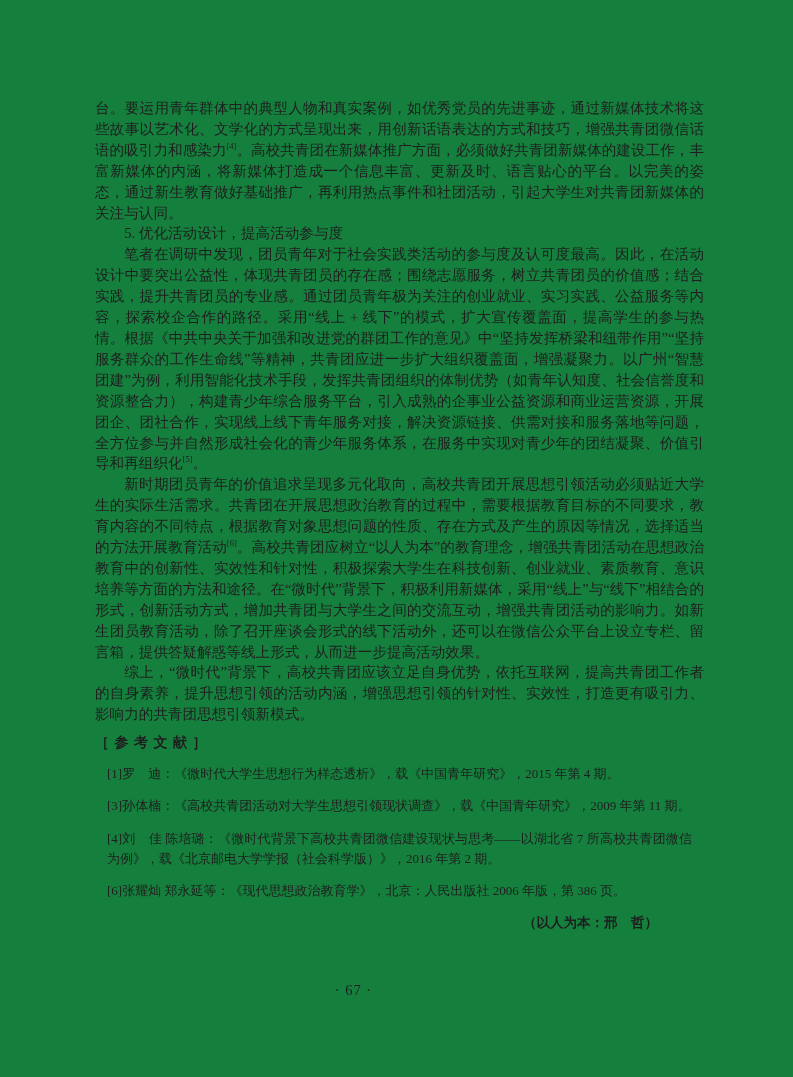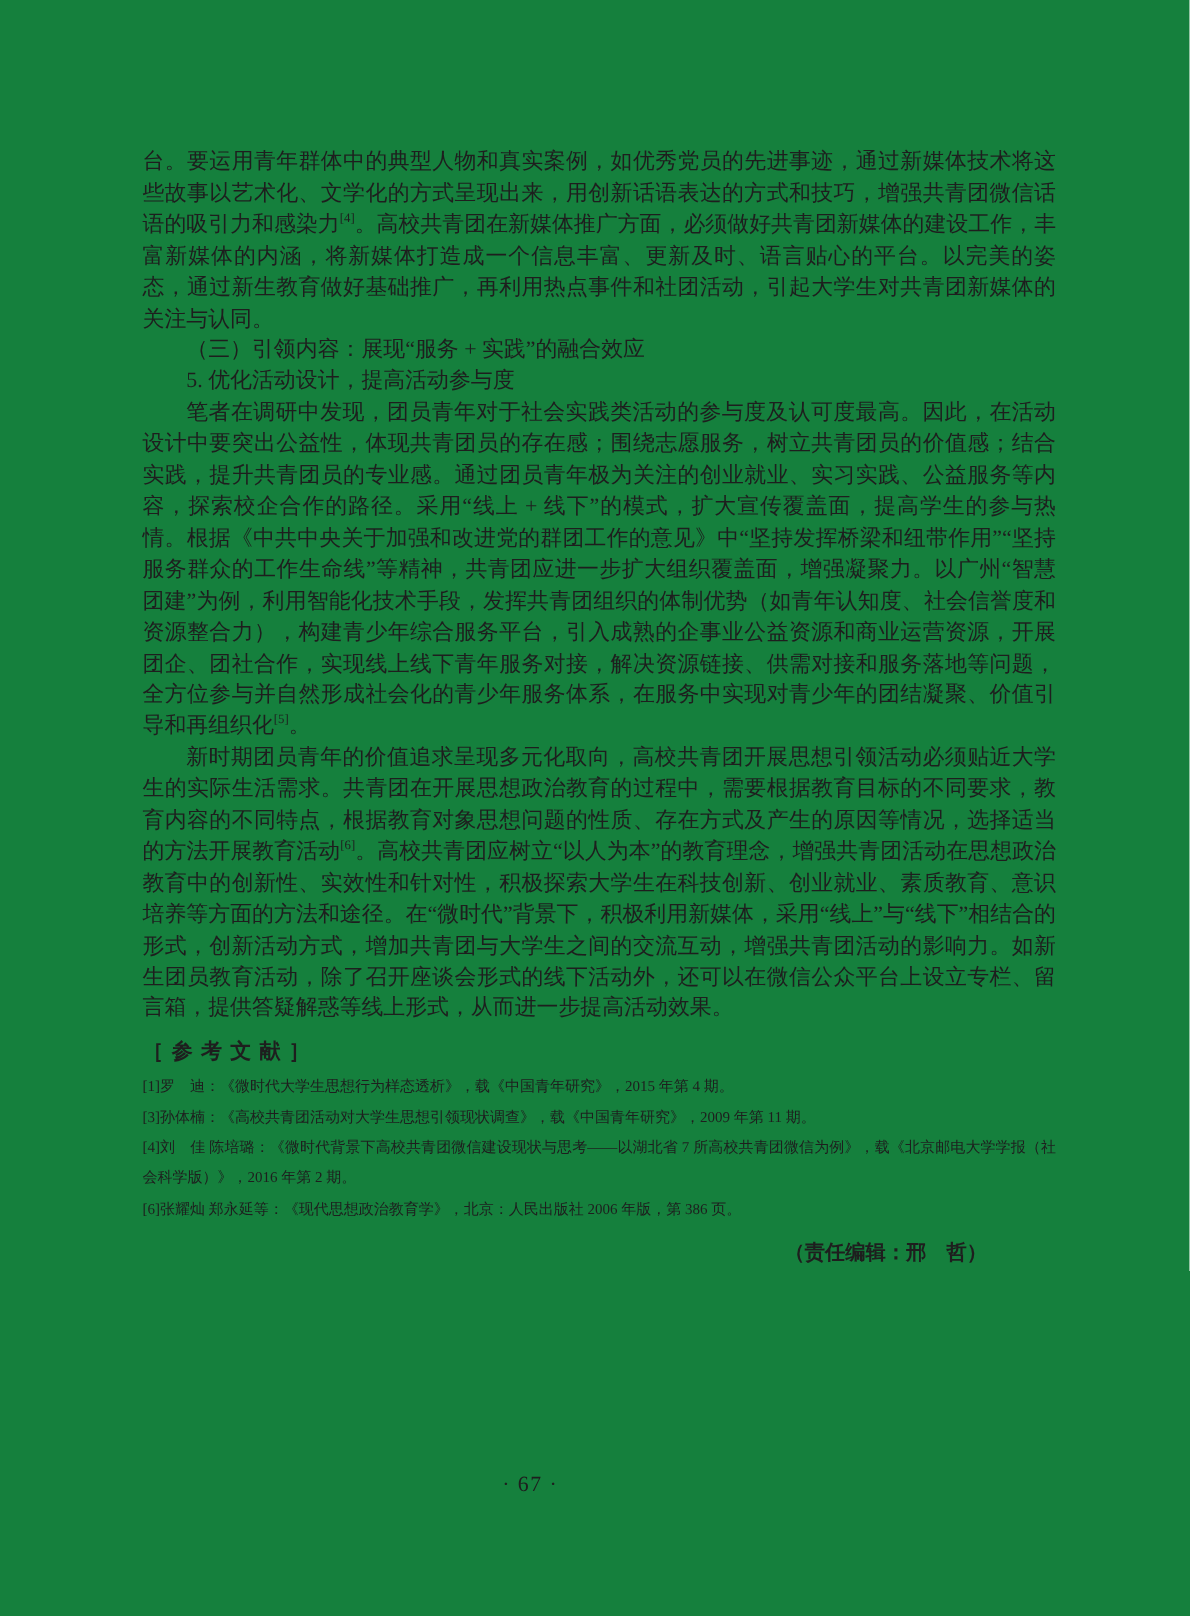--- a/index.html
+++ b/index.html
@@ -41,22 +41,22 @@
     margin-top: 9px;
     text-align: left;
     font-weight: bold;
     font-size: 14px;
     letter-spacing: 1px;
   }
   #refs-list {
     margin-top: 5px;
   }
   .ref-item {
-    margin: 0;
-    font-size: 10px;
+    margin: 12px;
+    font-size: 13px;
     line-height: 20.3px;
     text-align: justify;
   }
   .editor {
     margin-top: 9px;
     padding-right: 46px;
     text-align: right;
     font-weight: bold;
     font-size: 13.5px;
   }
@@ -70,30 +70,30 @@
     letter-spacing: 1px;
   }
 </style>
 </head>
 <body>
 
 <div class="page">
   <div class="content">
     <div id="article-body">
         <p class="para"><span>台。要运用青年群体中的典型人物和真实案例，如优秀党员的先进事迹，通过新媒体技术将这些故事以艺术化、文学化的方式呈现出来，用创新话语表达的方式和技巧，增强共青团微信话语的吸引力和感染力</span><sup class="supref">[4]</sup><span>。高校共青团在新媒体推广方面，必须做好共青团新媒体的建设工作，丰富新媒体的内涵，将新媒体打造成一个信息丰富、更新及时、语言贴心的平台。以完美的姿态，通过新生教育做好基础推广，再利用热点事件和社团活动，引起大学生对共青团新媒体的关注与认同。</span></p>
-        <p class="heading"><span>（三）引领内容：展现“服务 + 实践”的融合效应</span></p>
         <p class="heading"><span>5. 优化活动设计，提高活动参与度</span></p>
         <p class="para indent"><span>笔者在调研中发现，团员青年对于社会实践类活动的参与度及认可度最高。因此，在活动设计中要突出公益性，体现共青团员的存在感；围绕志愿服务，树立共青团员的价值感；结合实践，提升共青团员的专业感。通过团员青年极为关注的创业就业、实习实践、公益服务等内容，探索校企合作的路径。采用“线上 + 线下”的模式，扩大宣传覆盖面，提高学生的参与热情。根据《中共中央关于加强和改进党的群团工作的意见》中“坚持发挥桥梁和纽带作用”“坚持服务群众的工作生命线”等精神，共青团应进一步扩大组织覆盖面，增强凝聚力。以广州“智慧团建”为例，利用智能化技术手段，发挥共青团组织的体制优势（如青年认知度、社会信誉度和资源整合力），构建青少年综合服务平台，引入成熟的企事业公益资源和商业运营资源，开展团企、团社合作，实现线上线下青年服务对接，解决资源链接、供需对接和服务落地等问题，全方位参与并自然形成社会化的青少年服务体系，在服务中实现对青少年的团结凝聚、价值引导和再组织化</span><sup class="supref">[5]</sup><span>。</span></p>
         <p class="para indent"><span>新时期团员青年的价值追求呈现多元化取向，高校共青团开展思想引领活动必须贴近大学生的实际生活需求。共青团在开展思想政治教育的过程中，需要根据教育目标的不同要求，教育内容的不同特点，根据教育对象思想问题的性质、存在方式及产生的原因等情况，选择适当的方法开展教育活动</span><sup class="supref">[6]</sup><span>。高校共青团应树立“以人为本”的教育理念，增强共青团活动在思想政治教育中的创新性、实效性和针对性，积极探索大学生在科技创新、创业就业、素质教育、意识培养等方面的方法和途径。在“微时代”背景下，积极利用新媒体，采用“线上”与“线下”相结合的形式，创新活动方式，增加共青团与大学生之间的交流互动，增强共青团活动的影响力。如新生团员教育活动，除了召开座谈会形式的线下活动外，还可以在微信公众平台上设立专栏、留言箱，提供答疑解惑等线上形式，从而进一步提高活动效果。</span></p>
+        <p class="para indent"><span>综上，“微时代”背景下，高校共青团应该立足自身优势，依托互联网，提高共青团工作者的自身素养，提升思想引领的活动内涵，增强思想引领的针对性、实效性，打造更有吸引力、影响力的共青团思想引领新模式。</span></p>
       </div>
     <div class="refs">
       <div class="refs-heading">［ 参  考  文  献 ］</div>
       <div id="refs-list">
           <p class="ref-item">[1]罗　迪：《微时代大学生思想行为样态透析》，载《中国青年研究》，2015 年第 4 期。</p>
           <p class="ref-item">[3]孙体楠：《高校共青团活动对大学生思想引领现状调查》，载《中国青年研究》，2009 年第 11 期。</p>
           <p class="ref-item">[4]刘　佳 陈培璐：《微时代背景下高校共青团微信建设现状与思考——以湖北省 7 所高校共青团微信为例》，载《北京邮电大学学报（社会科学版）》，2016 年第 2 期。</p>
           <p class="ref-item">[6]张耀灿 郑永延等：《现代思想政治教育学》，北京：人民出版社 2006 年版，第 386 页。</p>
         </div>
-      <div class="editor">（责任编辑：邢　哲）</div>
+      <div class="editor">（以人为本：邢　哲）</div>
     </div>
   </div>
   <div class="page-number">· 67 ·</div>
 </div>
 
 </body></html>

